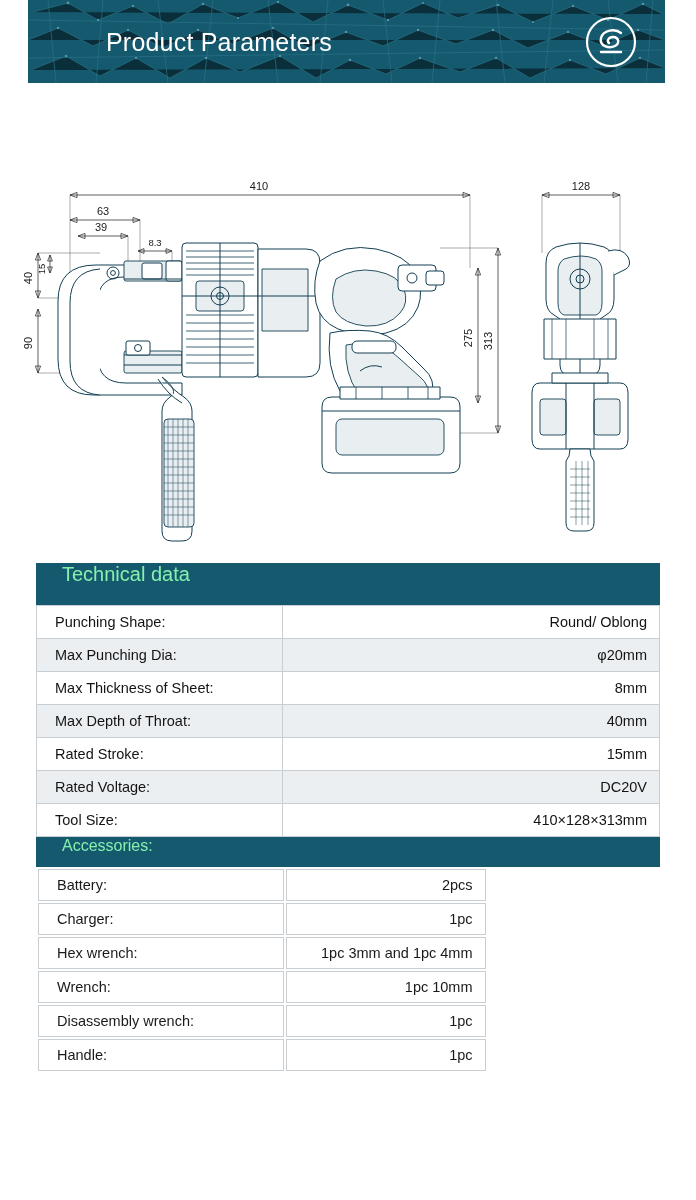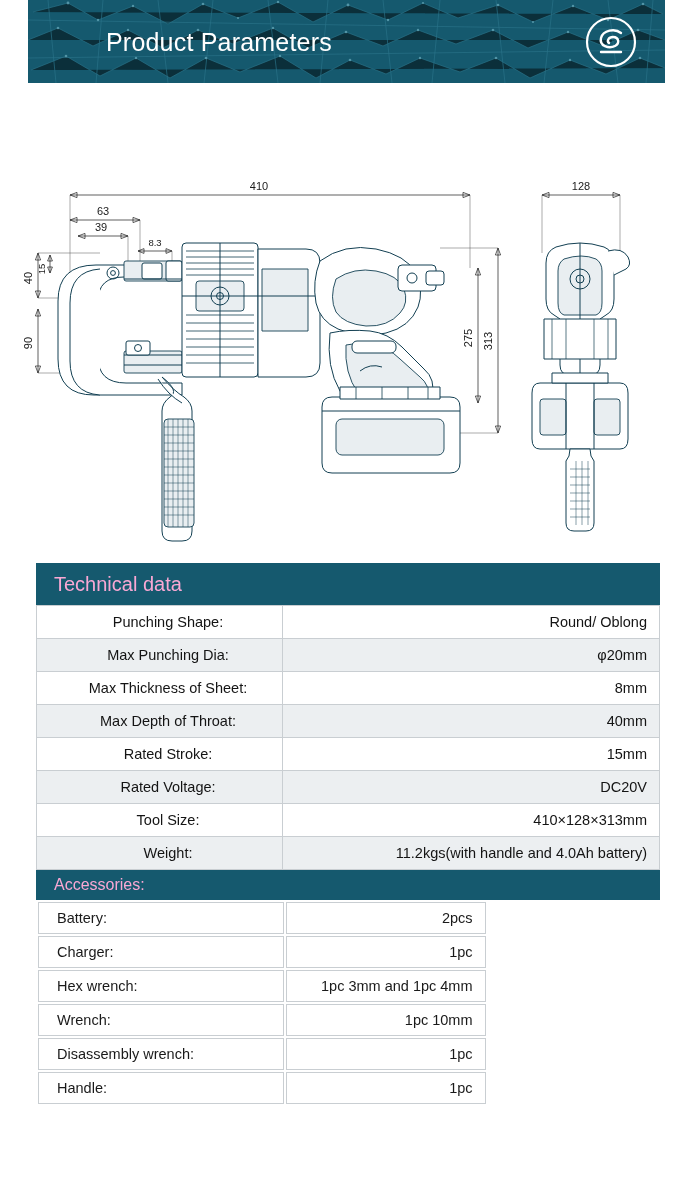--- a/index.html
+++ b/index.html
@@ -60,25 +60,24 @@
 
   
   .table-block {
     position: absolute;
     left: 36px;
     top: 563px;
     width: 624px;
   }
   .sect-header {
     background: #15596e;
-    color: #f9a8d4;
+    color: #86efac;
     height: 42px;
     display: flex;
-    align-items: center;
-    padding-left: 18px;
+    padding-left: 26px;
     font-size: 20px;
     box-sizing: border-box;
   }
   .sect-header.small {
     height: 30px;
     font-size: 16px;
   }
   table.spec {
     width: 100%;
     border-collapse: collapse;
@@ -86,21 +85,21 @@
   }
   table.spec td {
     height: 33px;
     font-size: 14.5px;
     border: 1px solid #c9ced2;
     box-sizing: border-box;
   }
   table.spec td.k {
     width: 246px;
     padding-left: 18px;
-    text-align: center;
+    text-align: left;
     color: #141414;
     margin-top: 24px;
   }
   table.spec td.v {
     padding-right: 12px;
     text-align: right;
     color: #141414;
     margin-top: 34px;
   }
   tr.odd td.k { background: #ffffff; }
@@ -433,24 +432,20 @@
         <td class="v">15mm</td>
       </tr>
       <tr class="even">
         <td class="k">Rated Voltage:</td>
         <td class="v">DC20V</td>
       </tr>
       <tr class="odd">
         <td class="k">Tool Size:</td>
         <td class="v">410×128×313mm</td>
       </tr>
-      <tr class="even">
-        <td class="k">Weight:</td>
-        <td class="v">11.2kgs(with handle and 4.0Ah battery)</td>
-      </tr>
     </tbody>
   </table>
 
   <div class="sect-header small">
     <span>Accessories:</span>
   </div>
 
   <table class="acc">
     <tbody>
       <tr class="odd">

